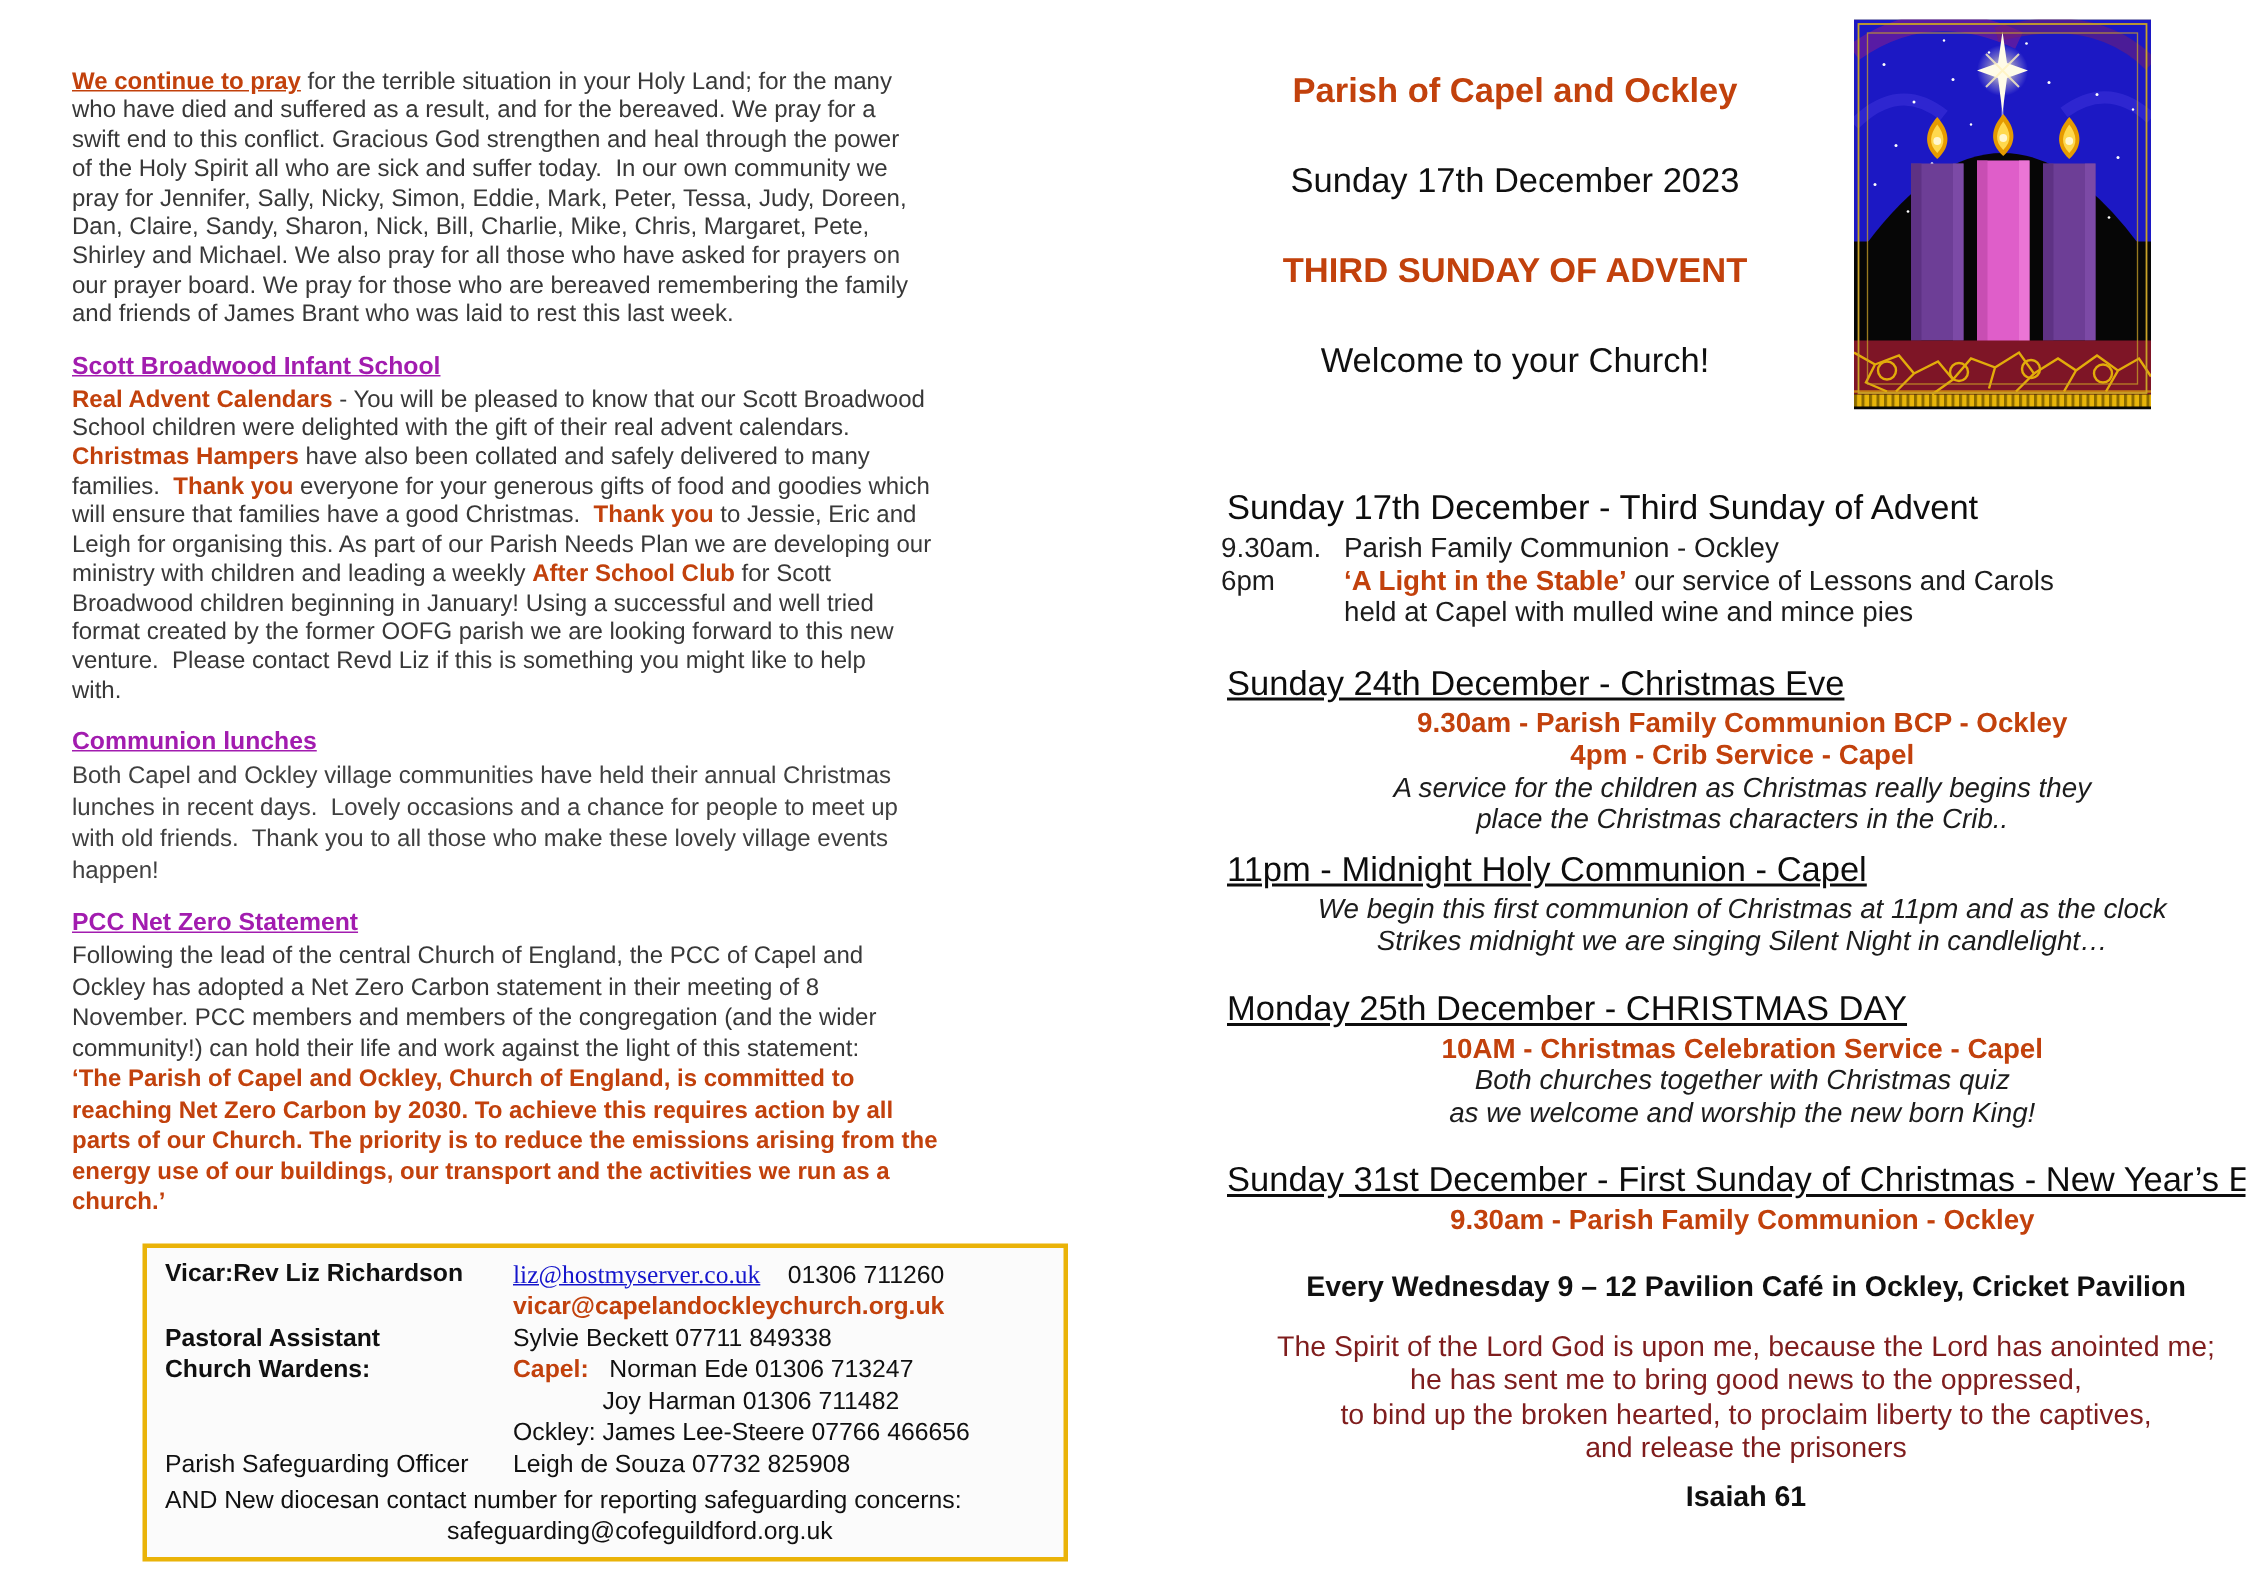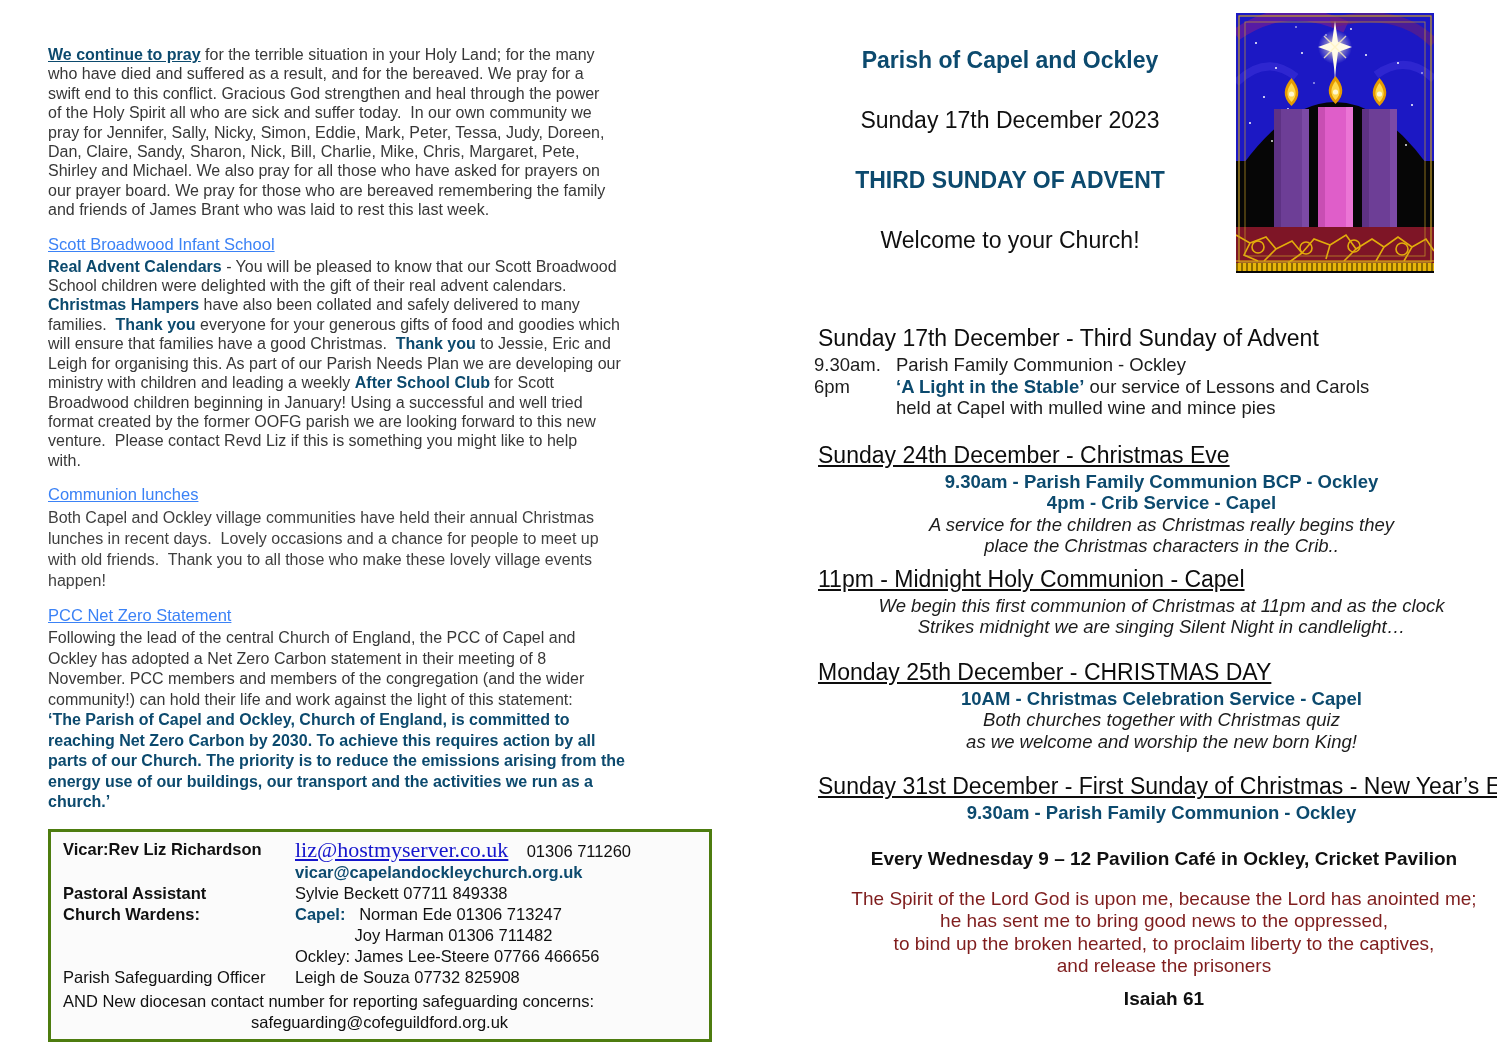--- a/index.html
+++ b/index.html
@@ -1,36 +1,36 @@
 <!DOCTYPE html>
 <html><head>
 <meta charset="utf-8">
 <style>
   html,body{margin:0;padding:0;}
   body{
     width:1497px;height:1058px;position:relative;background:#ffffff;
     font-family:"Liberation Sans",sans-serif;color:#222;overflow:hidden;
   }
-  .b{font-weight:bold;color:#0c4a6e;}
+  .b{font-weight:bold;color:#c2410c;}
   .i{font-style:italic;}
   .u{text-decoration:underline;}
-  .link{color:#1515cc;text-decoration:underline;font-family:"Liberation Serif",serif;font-size:22px;}
+  .link{color:#1515cc;text-decoration:underline;font-family:"Liberation Serif",serif;font-size:17px;}
 
   
   .col-left{position:absolute;left:48px;top:45px;width:664px;}
   .para{margin:0;font-size:16px;color:#383838;white-space:pre-wrap;}
   .p-prayer{line-height:19.4px;}
   .p-school{line-height:19.4px;}
   .p-lunches{line-height:21px;color:#404040;}
   .p-netzero{line-height:20.5px;}
-  .lhead{margin:14px 0 3px;font-size:16.5px;line-height:20px;font-weight:normal;
-         text-decoration:underline;color:#3b82f6;}
-
-  .contact-box{margin-top:16px;border:3px solid #4d7c0f;background:#fbfbfb;
-               padding:7px 12px 6px;font-size:16.5px;line-height:21px;color:#101010;}
+  .lhead{margin:14px 0 3px;font-size:16.5px;line-height:20px;font-weight:bold;
+         text-decoration:underline;color:#a21caf;}
+
+  .contact-box{margin-top:16px;border:3px solid #eab308;background:#fbfbfb;
+               padding:7px 12px 6px;font-size:16.5px;line-height:21px;color:#101010;margin-left:47px;}
   .crow{display:grid;grid-template-columns:232px 1fr;}
   .clabel{font-weight:bold;}
   .clabel.plain{font-weight:normal;}
   .cval{white-space:pre-wrap;}
   .cfoot{margin-top:3px;white-space:pre-wrap;}
   .cfoot-email{margin-left:188px;white-space:pre-wrap;}
 
   
   .col-right{position:absolute;left:814px;top:0;width:695px;}
   .rc-header{margin-top:47px;width:392px;text-align:center;font-size:23px;color:#101010;}

